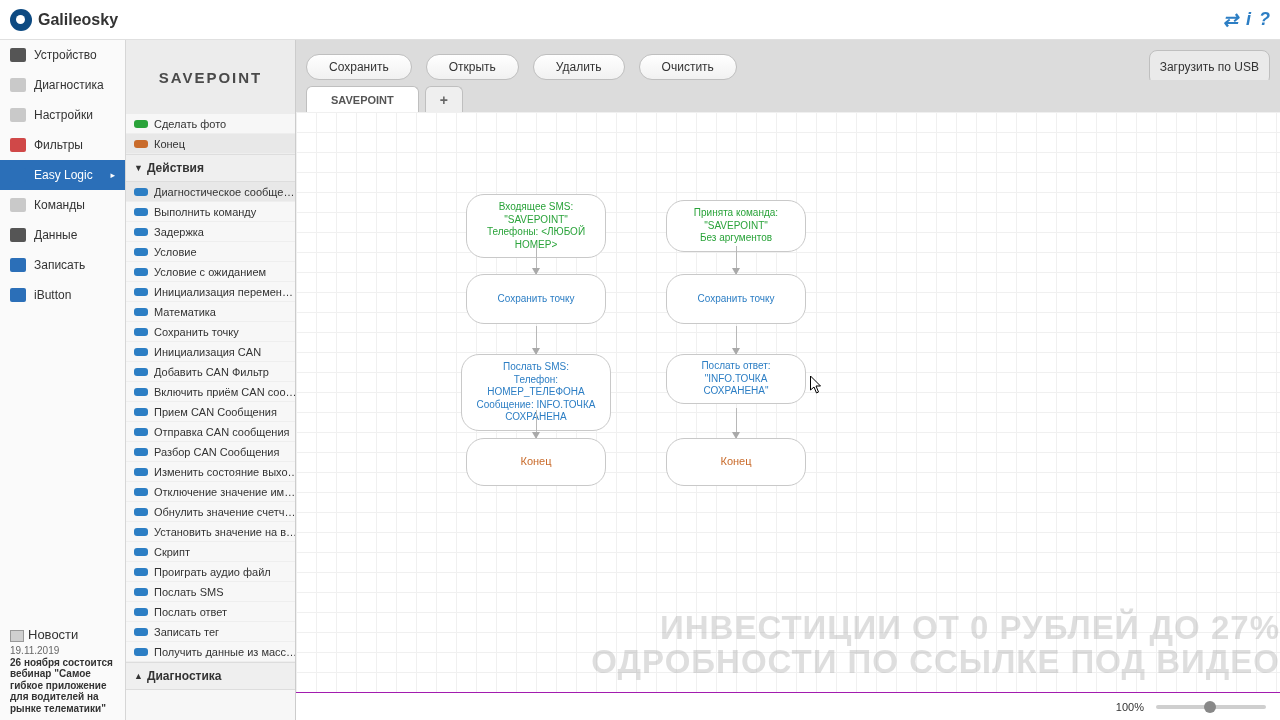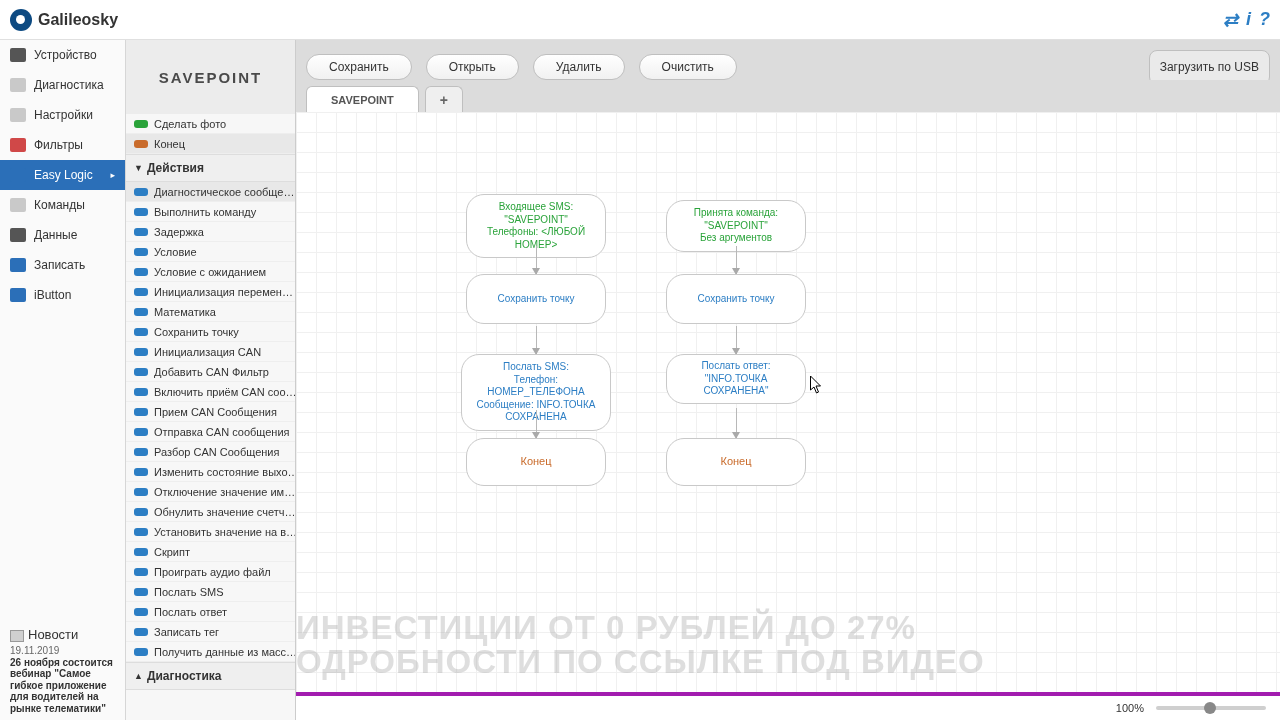--- a/index.html
+++ b/index.html
@@ -50,25 +50,25 @@
 .tab { height:26px; padding:0 24px; border:1px solid #bfbfbf; border-bottom:0; border-radius:6px 6px 0 0; background:#fff; display:flex; align-items:center; font-size:11px; font-weight:700; color:#555; cursor:pointer; margin-right:6px; }
 .tab.add { padding:0 14px; font-weight:700; font-size:14px; color:#666; background:#efefef; }
 .canvas { flex:1; position:relative; background-color:#fff; background-image:linear-gradient(#f0f0f0 1px,transparent 1px),linear-gradient(90deg,#f0f0f0 1px,transparent 1px); background-size:20px 20px; overflow:hidden; }
 .node { position:absolute; width:140px; border:1px solid #c9c9c9; border-radius:18px; background:#fff; text-align:center; padding:6px 6px; font-size:10px; line-height:1.25; }
 .node.start { color:#2aa33a; }
 .node.act { color:#2c7ec4; }
 .node.cmd { color:#2aa33a; }
 .node.end { color:#c96b2b; height:48px; display:flex; align-items:center; justify-content:center; font-size:11px; }
 .arrow { position:absolute; width:1px; background:#b8b8b8; }
 .arrow::after { content:""; position:absolute; bottom:-1px; left:-4px; border-left:4px solid transparent; border-right:4px solid transparent; border-top:7px solid #a9a9a9; }
-.watermark { position:absolute; left:0; right:0; bottom:12px; text-align:left; padding-left:0; font-size:33px; font-weight:700; color:rgba(160,160,160,0.35); line-height:1.05; letter-spacing:1px; white-space:nowrap; pointer-events:none; }
+.watermark { position:absolute; left:0; right:0; bottom:12px; text-align:right; padding-left:0; font-size:33px; font-weight:700; color:rgba(160,160,160,0.35); line-height:1.05; letter-spacing:1px; white-space:nowrap; pointer-events:none; }
 .cursor { position:absolute; width:13px; height:18px; pointer-events:none; }
 
 
-.footer { height:28px; border-top:4px solid #a21caf; display:flex; align-items:center; justify-content:flex-end; padding:0 14px; gap:12px; font-size:11px; color:#333; background:#fff; }
+.footer { height:28px; border-top:1px solid #a21caf; display:flex; align-items:center; justify-content:flex-end; padding:0 14px; gap:12px; font-size:11px; color:#333; background:#fff; }
 .slider { width:110px; height:4px; background:#cfcfcf; border-radius:2px; position:relative; cursor:pointer; }
 .slider .knob { position:absolute; width:12px; height:12px; background:#888; border-radius:50%; top:-4px; left:48px; }
 
 
 .pal-scroll::-webkit-scrollbar { width:8px; }
 .pal-scroll::-webkit-scrollbar-thumb { background:#c4c4c4; border-radius:4px; }
 </style>
 </head>
 <body>
 

